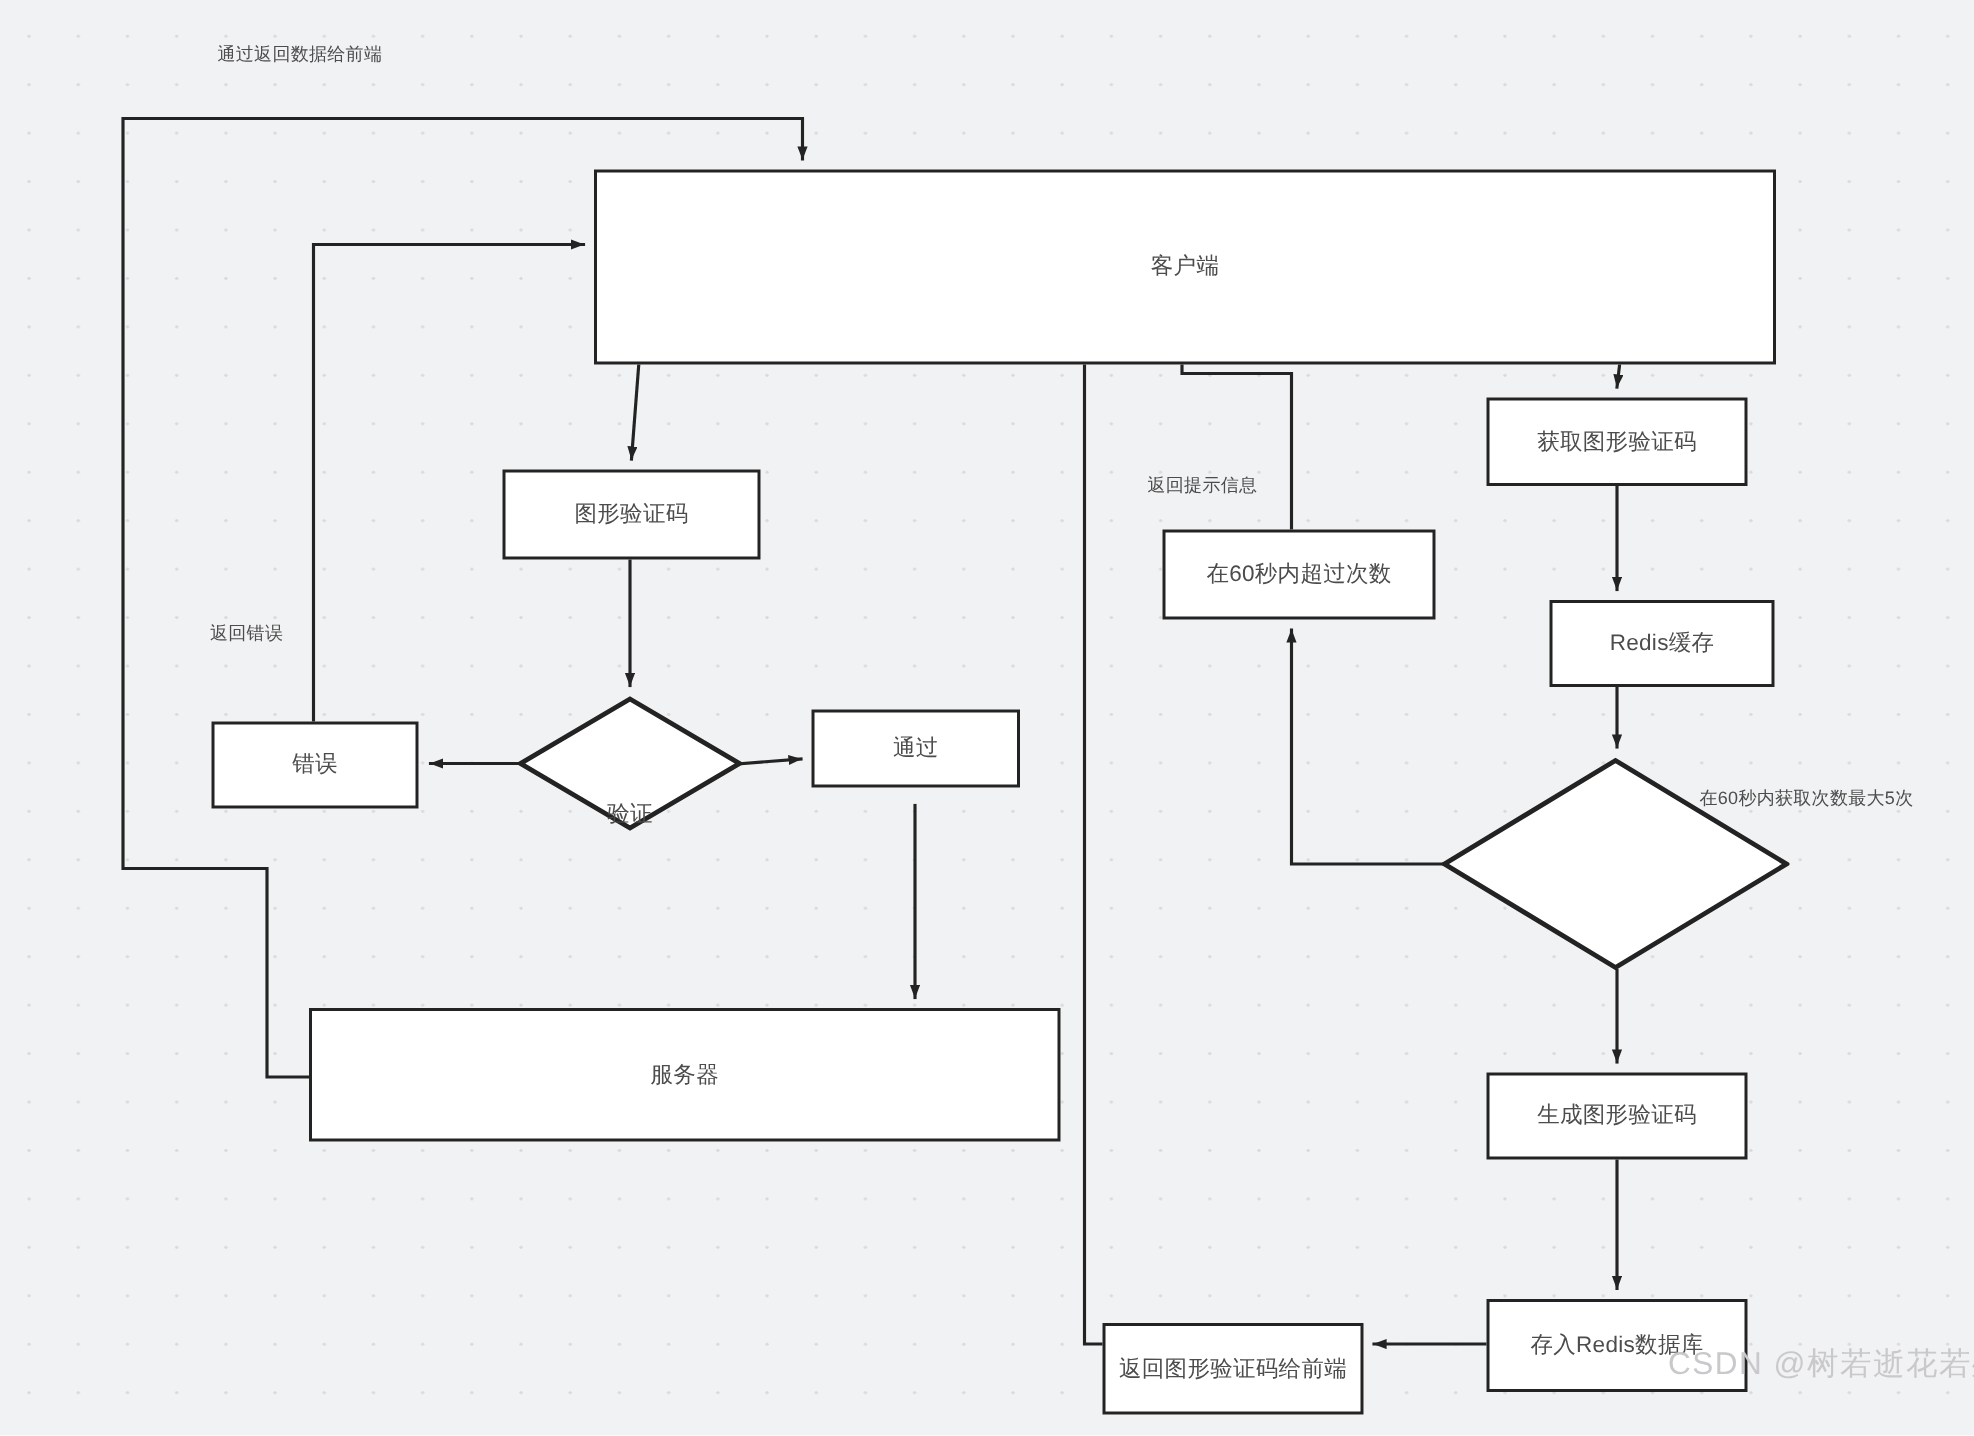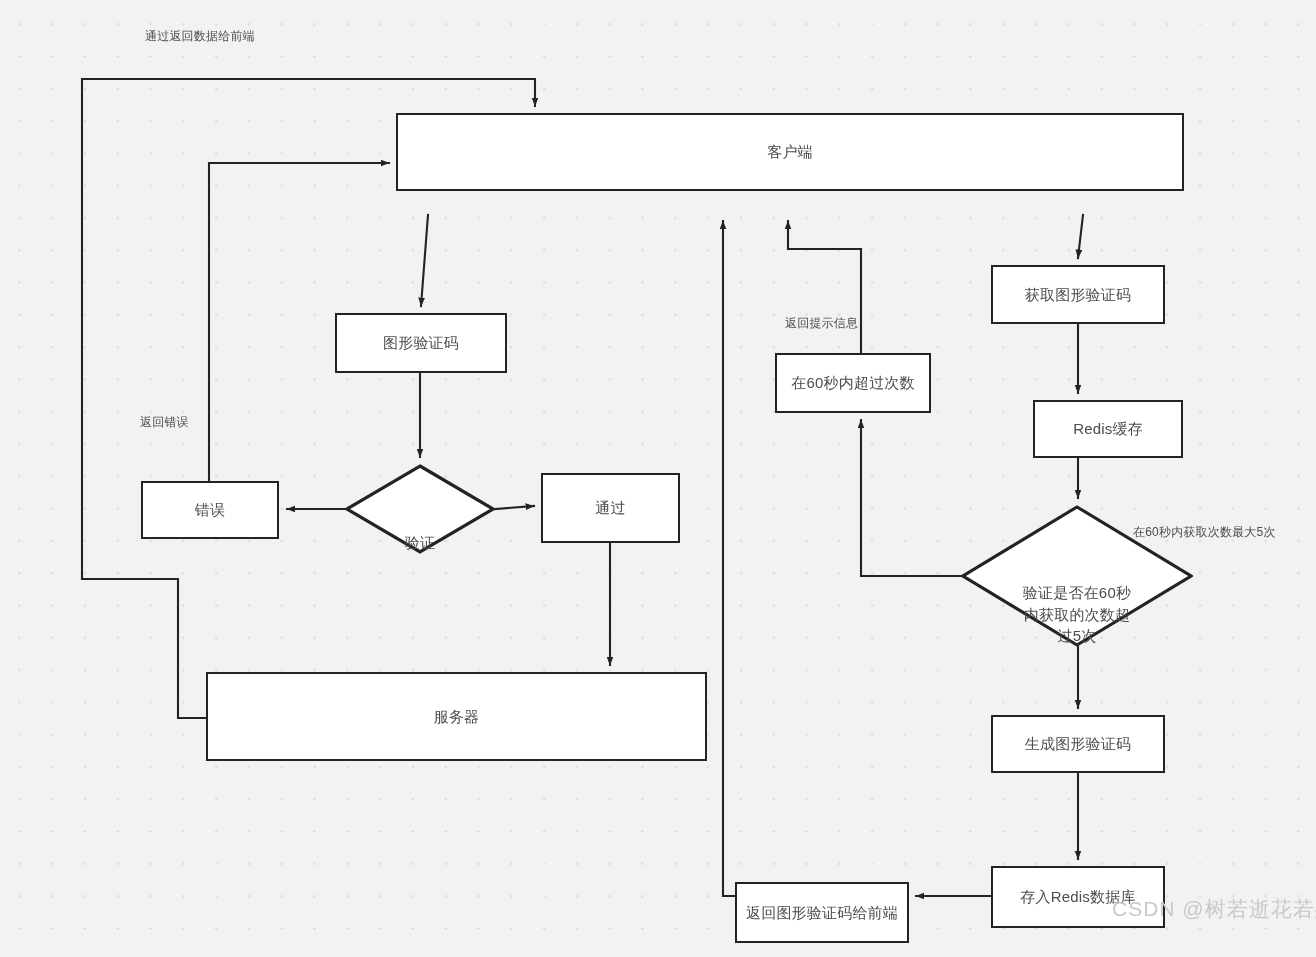--- a/index.html
+++ b/index.html
@@ -124,78 +124,77 @@
       <path d="M1078,647 L1078,708" marker-end="url(#arrow)"></path>
 
       <path d="M1078,773 L1078,859" marker-end="url(#arrow)"></path>
 
       <path d="M991,896 L916,896" marker-end="url(#arrow)"></path>
 
       <path d="M735,896 L723,896 L723,221" marker-end="url(#arrow)"></path>
     </g>
   </svg>
 
-  <div class="node" style="left:396px; top:113px; width:788px; height:78px;">
+  <div class="node" style="left:396px; top:113px; width:788px; height:130px;">
     <span class="label">客户端</span>
   </div>
 
   <div class="node" style="left:335px; top:313px; width:172px; height:60px;">
     <span class="label">图形验证码</span>
   </div>
 
   <div class="diamond-wrap" style="left:345px; top:464px; width:150px; height:90px;">
     <svg class="dshape" viewBox="0 0 150 90" preserveAspectRatio="none">
       <polygon points="75,2 148,45 75,88 2,45" fill="#ffffff" stroke="#232323" stroke-width="3.2" vector-effect="non-scaling-stroke"></polygon>
     </svg>
     <span class="dlabel">验证</span>
   </div>
 
   <div class="node" style="left:141px; top:481px; width:138px; height:58px;justify-content:center;">
     <span class="label">错误</span>
   </div>
 
-  <div class="node" style="left:541px; top:473px; width:139px; height:70px;">
+  <div class="node" style="left:541px; top:473px; width:139px; height:52px;">
     <span class="label">通过</span>
   </div>
 
   <div class="node" style="left:206px; top:672px; width:501px; height:89px;">
     <span class="label">服务器</span>
   </div>
 
   <div class="node" style="left:991px; top:265px; width:174px; height:59px;">
     <span class="label">获取图形验证码</span>
   </div>
 
   <div class="node" style="left:1033px; top:400px; width:150px; height:58px;">
     <span class="label">Redis缓存</span>
   </div>
 
   <div class="diamond-wrap" style="left:961px; top:505px; width:232px; height:142px;">
     <svg class="dshape" viewBox="0 0 232 142" preserveAspectRatio="none">
       <polygon points="116,2 230,71 116,140 2,71" fill="#ffffff" stroke="#232323" stroke-width="3.2" vector-effect="non-scaling-stroke"></polygon>
     </svg>
-    <span class="dlabel" style="width:112px;">验证是否在60秒内获取的次数超过5次</span>
   </div>
 
   <div class="node" style="left:991px; top:715px; width:174px; height:58px;">
     <span class="label">生成图形验证码</span>
   </div>
 
   <div class="node" style="left:991px; top:866px; width:174px; height:62px;">
     <span class="label">存入Redis数据库</span>
   </div>
 
-  <div class="node" style="left:775px; top:353px; width:156px; height:60px;">
+  <div class="node" style="left:775px; top:353px; width:182px; height:60px;">
     <span class="label">在60秒内超过次数</span>
   </div>
 
   <div class="node" style="left:735px; top:866px; width:174px; height:61px;margin-top:16px;">
     <span class="label">返回图形验证码给前端</span>
   </div>
 
   <div class="edge-label" style="left:145px; top:29px;">通过返回数据给前端</div>
   <div class="edge-label" style="left:140px; top:415px;">返回错误</div>
-  <div class="edge-label" style="left:765px; top:316px;margin-left:20px;">返回提示信息</div>
+  <div class="edge-label" style="left:765px; top:316px;">返回提示信息</div>
   <div class="edge-label" style="left:1133px; top:525px;">在60秒内获取次数最大5次</div>
 
   <div class="watermark" style="left:1112px; top:923px; transform:translateY(-100%);">CSDN @树若逝花若殇</div>
 
 </div>
 
 </body></html>

